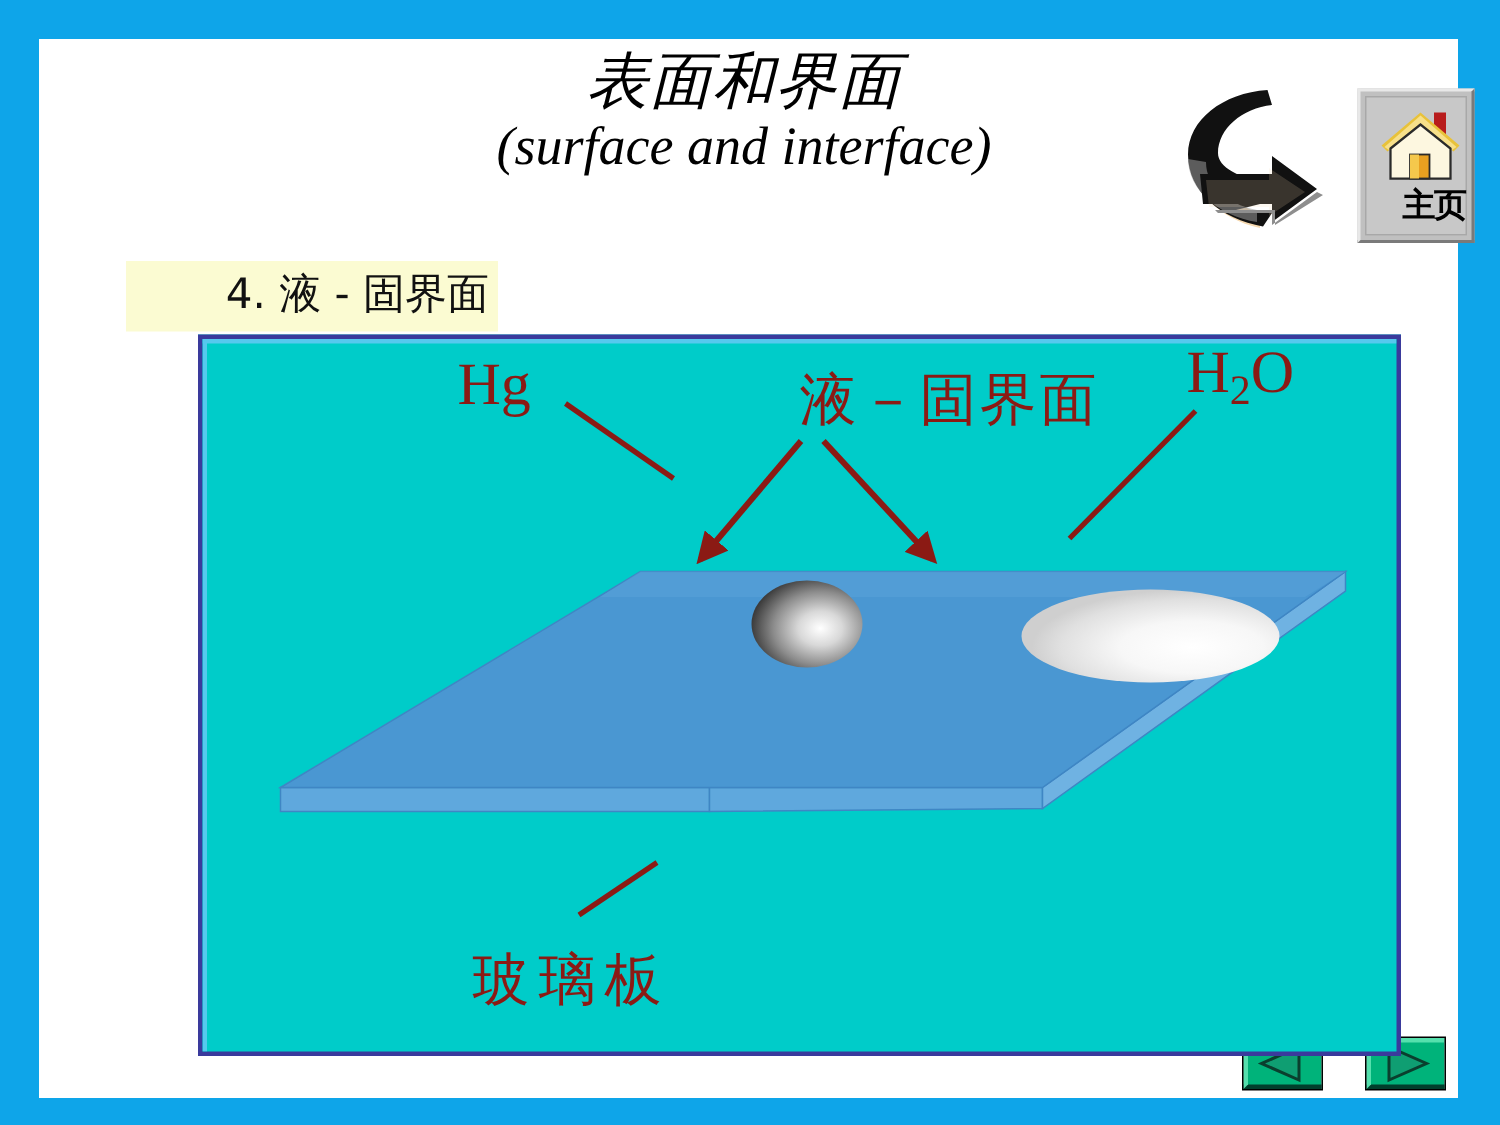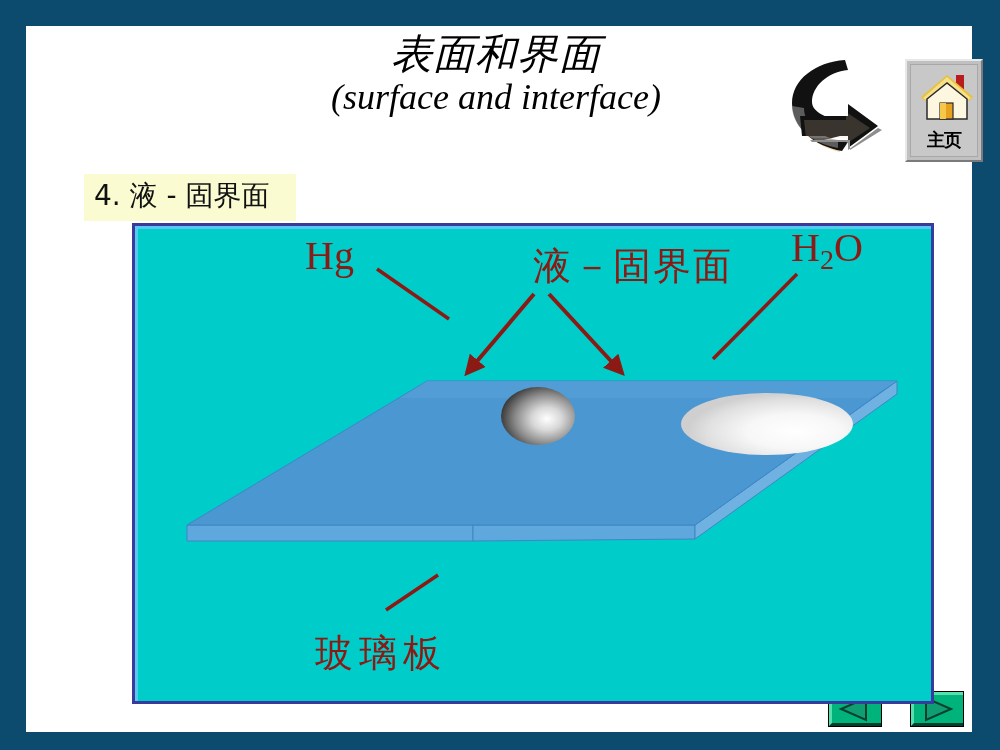--- a/index.html
+++ b/index.html
@@ -9,21 +9,21 @@
     height: 750px;
     overflow: hidden;
     background: #5e5e5e;
     font-family: "Liberation Sans", sans-serif;
   }
 
   #slide-root {
     position: relative;
     width: 1000px;
     height: 750px;
-    background: #0c4a6e;
+    background: #0ea5e9;
   }
 
   
   #page {
     position: absolute;
     left: 26px;
     top: 26px;
     width: 946px;
     height: 706px;
     background: #ffffff;
@@ -83,41 +83,42 @@
     height: 100%;
     background: #c8c8c8;
     border: 1px solid #a8a8a8;
     position: relative;
   }
   #home-label {
     position: absolute;
     left: 0;
     right: 0;
     bottom: 4px;
-    text-align: center;
-    font-size: 18px;
+    text-align: right;
+    font-size: 22px;
     font-weight: bold;
     color: #000;
     font-family: "DejaVu Sans", sans-serif;
     letter-spacing: -1px;
   }
 
   
   #section-heading {
     position: absolute;
     left: 58px;
     top: 148px;
-    width: 212px;
+    width: 248px;
     padding: 4px 6px 6px 10px;
     background: #fbfbd2;
     font-family: "DejaVu Sans", sans-serif;
     font-size: 28px;
     line-height: 1.32;
     color: #111;
     z-index: 3;
+    text-align: right;
   }
 
   
   #diagram-canvas {
     position: absolute;
     left: 106px;
     top: 197px;
     width: 802px;
     height: 481px;
     background: #00ccc9;

